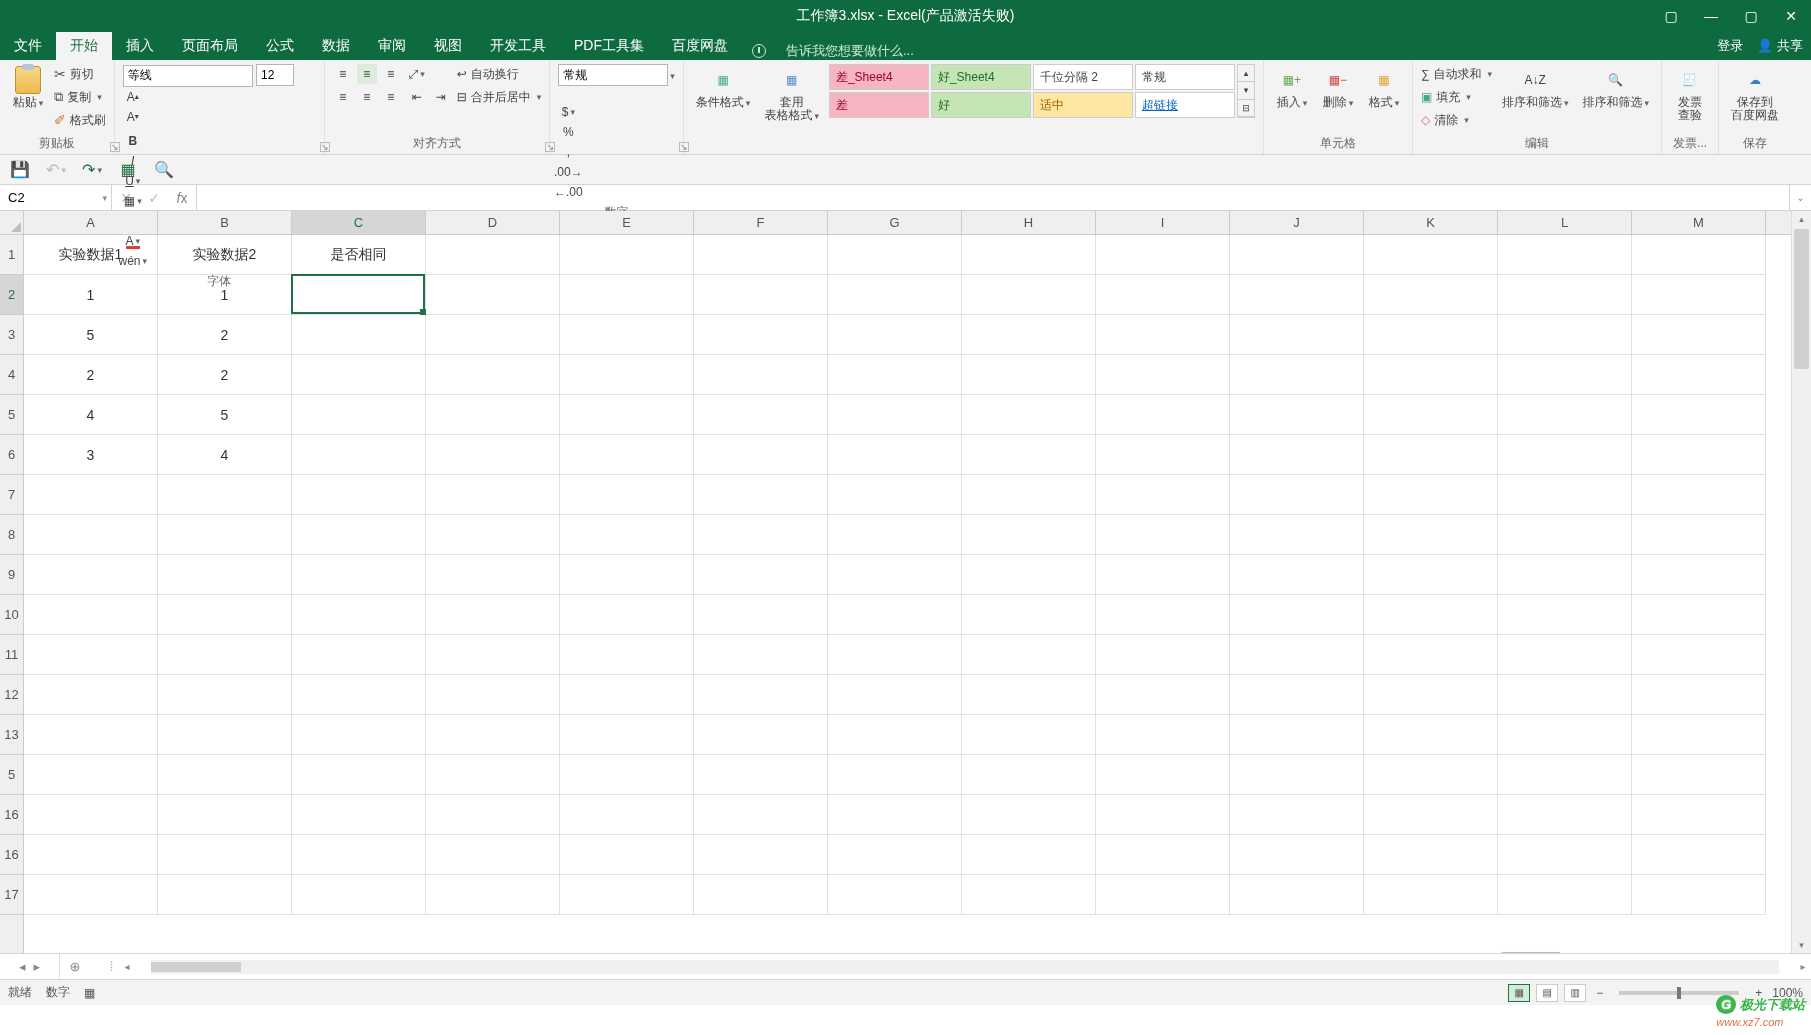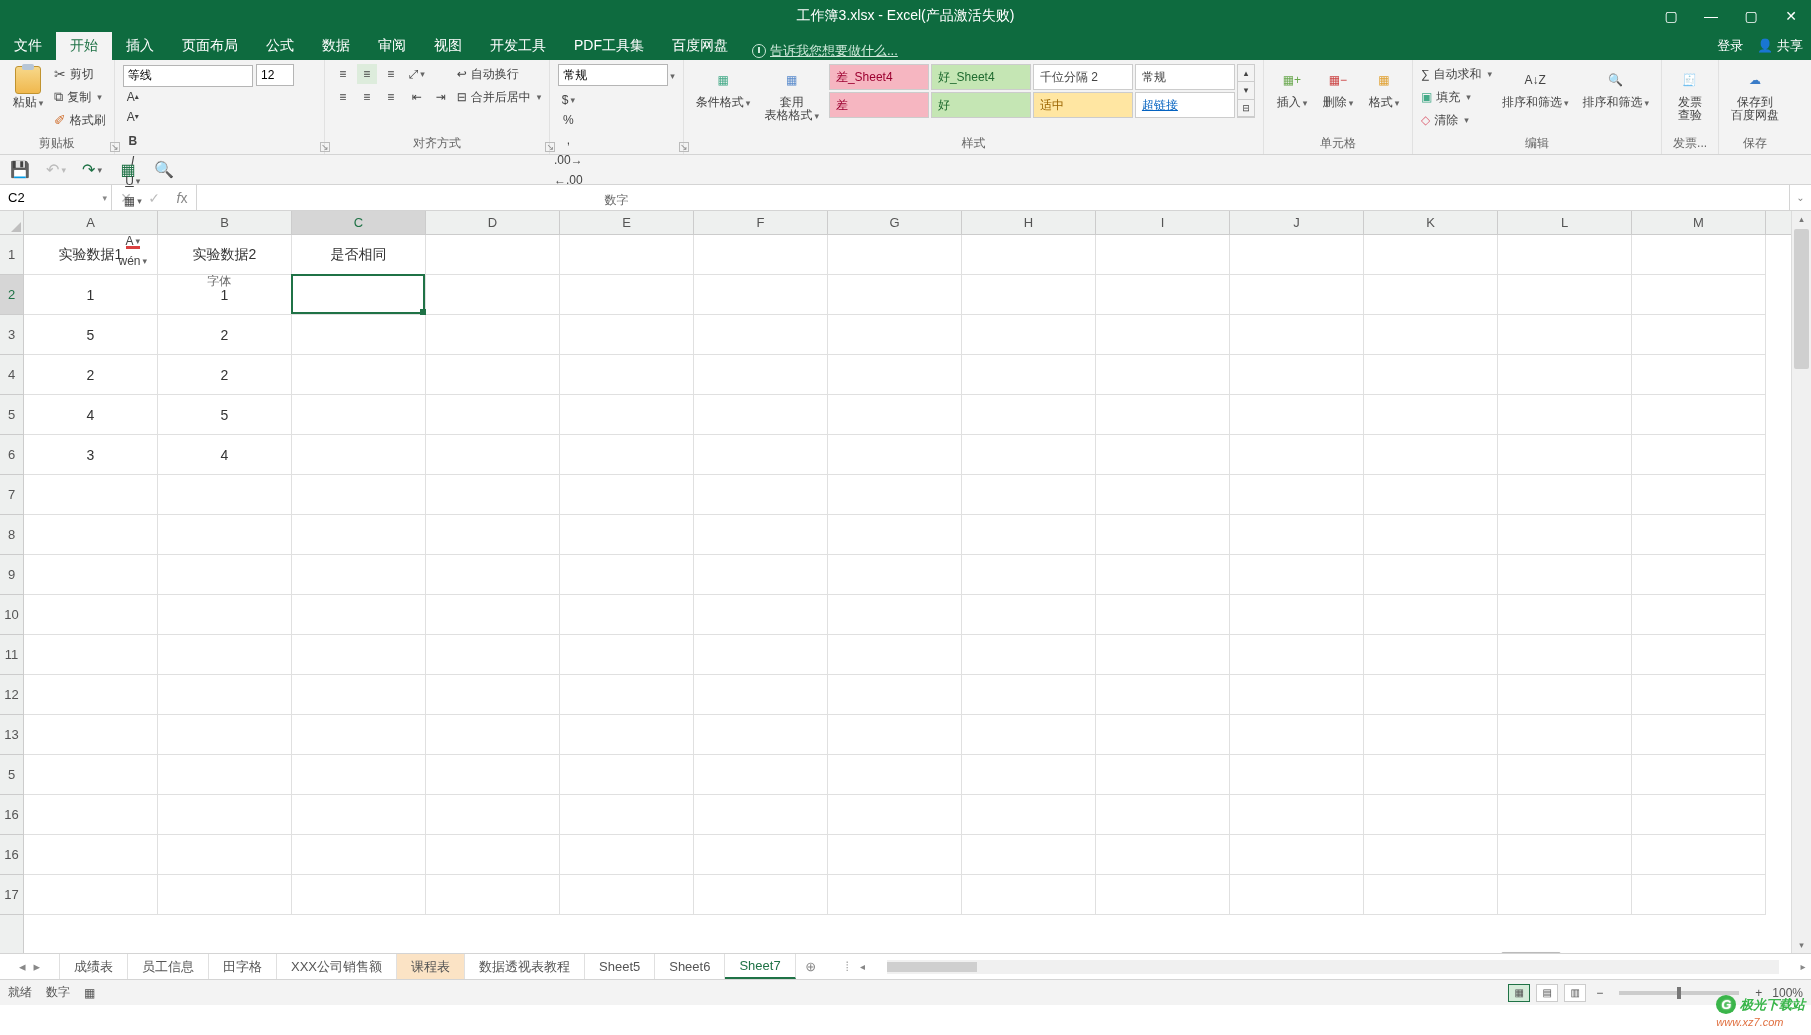--- a/index.html
+++ b/index.html
@@ -8,21 +8,21 @@
 
 .title-bar { height: 32px; background: #0e6b3f; color: #fff; display: flex; align-items: center; position: relative; font-size: 14px; }
 .title-bar .title { position: absolute; left: 50%; transform: translateX(-50%); }
 .title-bar .rbtns { position: absolute; right: 0; display: flex; }
 .title-bar .rbtn { width: 40px; height: 32px; display: flex; align-items: center; justify-content: center; font-size: 14px; }
 
 
 .tabs-row { height: 28px; background: #0e6b3f; display: flex; align-items: flex-end; font-size: 14px; position: relative; }
 .tabs-row .tab { color: #fff; padding: 5px 14px; cursor: pointer; }
 .tabs-row .tab.active { background: #f3f3f3; color: #1f7246; }
-.tabs-row .tell { color: #cde8d9; margin-left: 10px; display: flex; align-items: center; gap: 4px; font-size: 13px; text-decoration: underline; }
+.tabs-row .tell { color: #cde8d9; margin-left: 10px; display: flex; align-items: center; gap: 20px; font-size: 13px; }
 .tabs-row .right { position: absolute; right: 8px; color: #fff; display: flex; gap: 14px; align-items: center; padding-bottom: 5px; font-size: 13px;}
 .lamp { width: 14px; height: 14px; border: 1px solid #cde8d9; border-radius: 50%; display:inline-block; position:relative;}
 .lamp::after{content:"";position:absolute;left:5px;top:2px;width:2px;height:6px;background:#cde8d9;}
 
 
 .ribbon { height: 95px; background: #f3f3f3; border-bottom: 1px solid #d4d4d4; display: flex; align-items: stretch; font-size: 12px; color: #444;}
 .group { border-right: 1px solid #e1e1e1; padding: 4px 8px 2px 8px; display: flex; flex-direction: column; justify-content: space-between; position:relative;}
 .group-body { display: flex; flex: 1; align-items: flex-start; gap: 6px; }
 .group-label { text-align: center; font-size: 12px; color: #666; padding-top: 2px; position:relative;}
 .launcher{position:absolute;right:-6px;bottom:2px;font-size:9px;color:#888;border:1px solid #bbb;width:10px;height:10px;line-height:8px;text-align:center;}
@@ -235,21 +235,21 @@
             <span>合并后居中</span>
             <span class="dd">▾</span>
           </div>
       </div>
     </div>
     <div class="group-label">对齐方式</div>
     <span class="launcher">↘</span>
   </div>
 
   <div class="group">
-    <div class="group-body" style="flex-direction:column;gap:4px;">
+    <div class="group-body" style="flex-direction:column;gap:16px;">
       <div class="row"><input class="combo" style="width: 110px;" value="常规"><span class="dd">▾</span></div>
       <div class="row">
         <span class="sbtn">$<span class="dd">▾</span></span>
         <span class="sbtn">%</span>
         <span class="sbtn">,</span>
         <span class="sbtn">.00→</span>
         <span class="sbtn">←.00</span>
       </div>
     </div>
     <div class="group-label">数字</div>
@@ -278,21 +278,20 @@
             <div class="style-cell" style="background: rgb(255, 230, 162); color: rgb(156, 101, 0);">适中</div>
             <div class="style-cell" style="background: rgb(255, 255, 255); color: rgb(5, 99, 193); text-decoration: underline;">超链接</div>
           </div>
         <div class="sg-more">
             <div>▴</div>
             <div>▾</div>
             <div>⊟</div>
           </div>
       </div>
     </div>
-    <div class="group-label">样式</div>
   </div>
 
   <div class="group">
     <div class="group-body">
       <div class="bigbtn">
           <div class="ico" style="color:#6aa84f;">▦+</div>
           <div class="lbl"><span>插入</span><span class="dd">▾</span></div>
         </div>
       <div class="bigbtn">
           <div class="ico" style="color:#cc4444;">▦−</div>
@@ -655,31 +654,20 @@
   </div>
 </div>
 
 <div class="ime">CH ♪ 简</div>
 
 <div class="sheet-bar">
   <div class="sheet-nav">
       <span>◂</span>
       <span>▸</span>
     </div>
-  <div id="sheet-tabs" style="display:flex;">
-      <div class="sheet-tab">成绩表</div>
-      <div class="sheet-tab">员工信息</div>
-      <div class="sheet-tab">田字格</div>
-      <div class="sheet-tab">XXX公司销售额</div>
-      <div class="sheet-tab hl">课程表</div>
-      <div class="sheet-tab">数据透视表教程</div>
-      <div class="sheet-tab">Sheet5</div>
-      <div class="sheet-tab">Sheet6</div>
-      <div class="sheet-tab active">Sheet7</div>
-    </div>
   <div class="sheet-add">⊕</div>
   <div class="hscroll">
     <span style="color:#aaa;margin-right:6px;">⦙</span>
     <span class="ar">◂</span>
     <div class="track">
         <div class="thumb"></div>
       </div>
     <span class="ar">▸</span>
   </div>
 </div>

